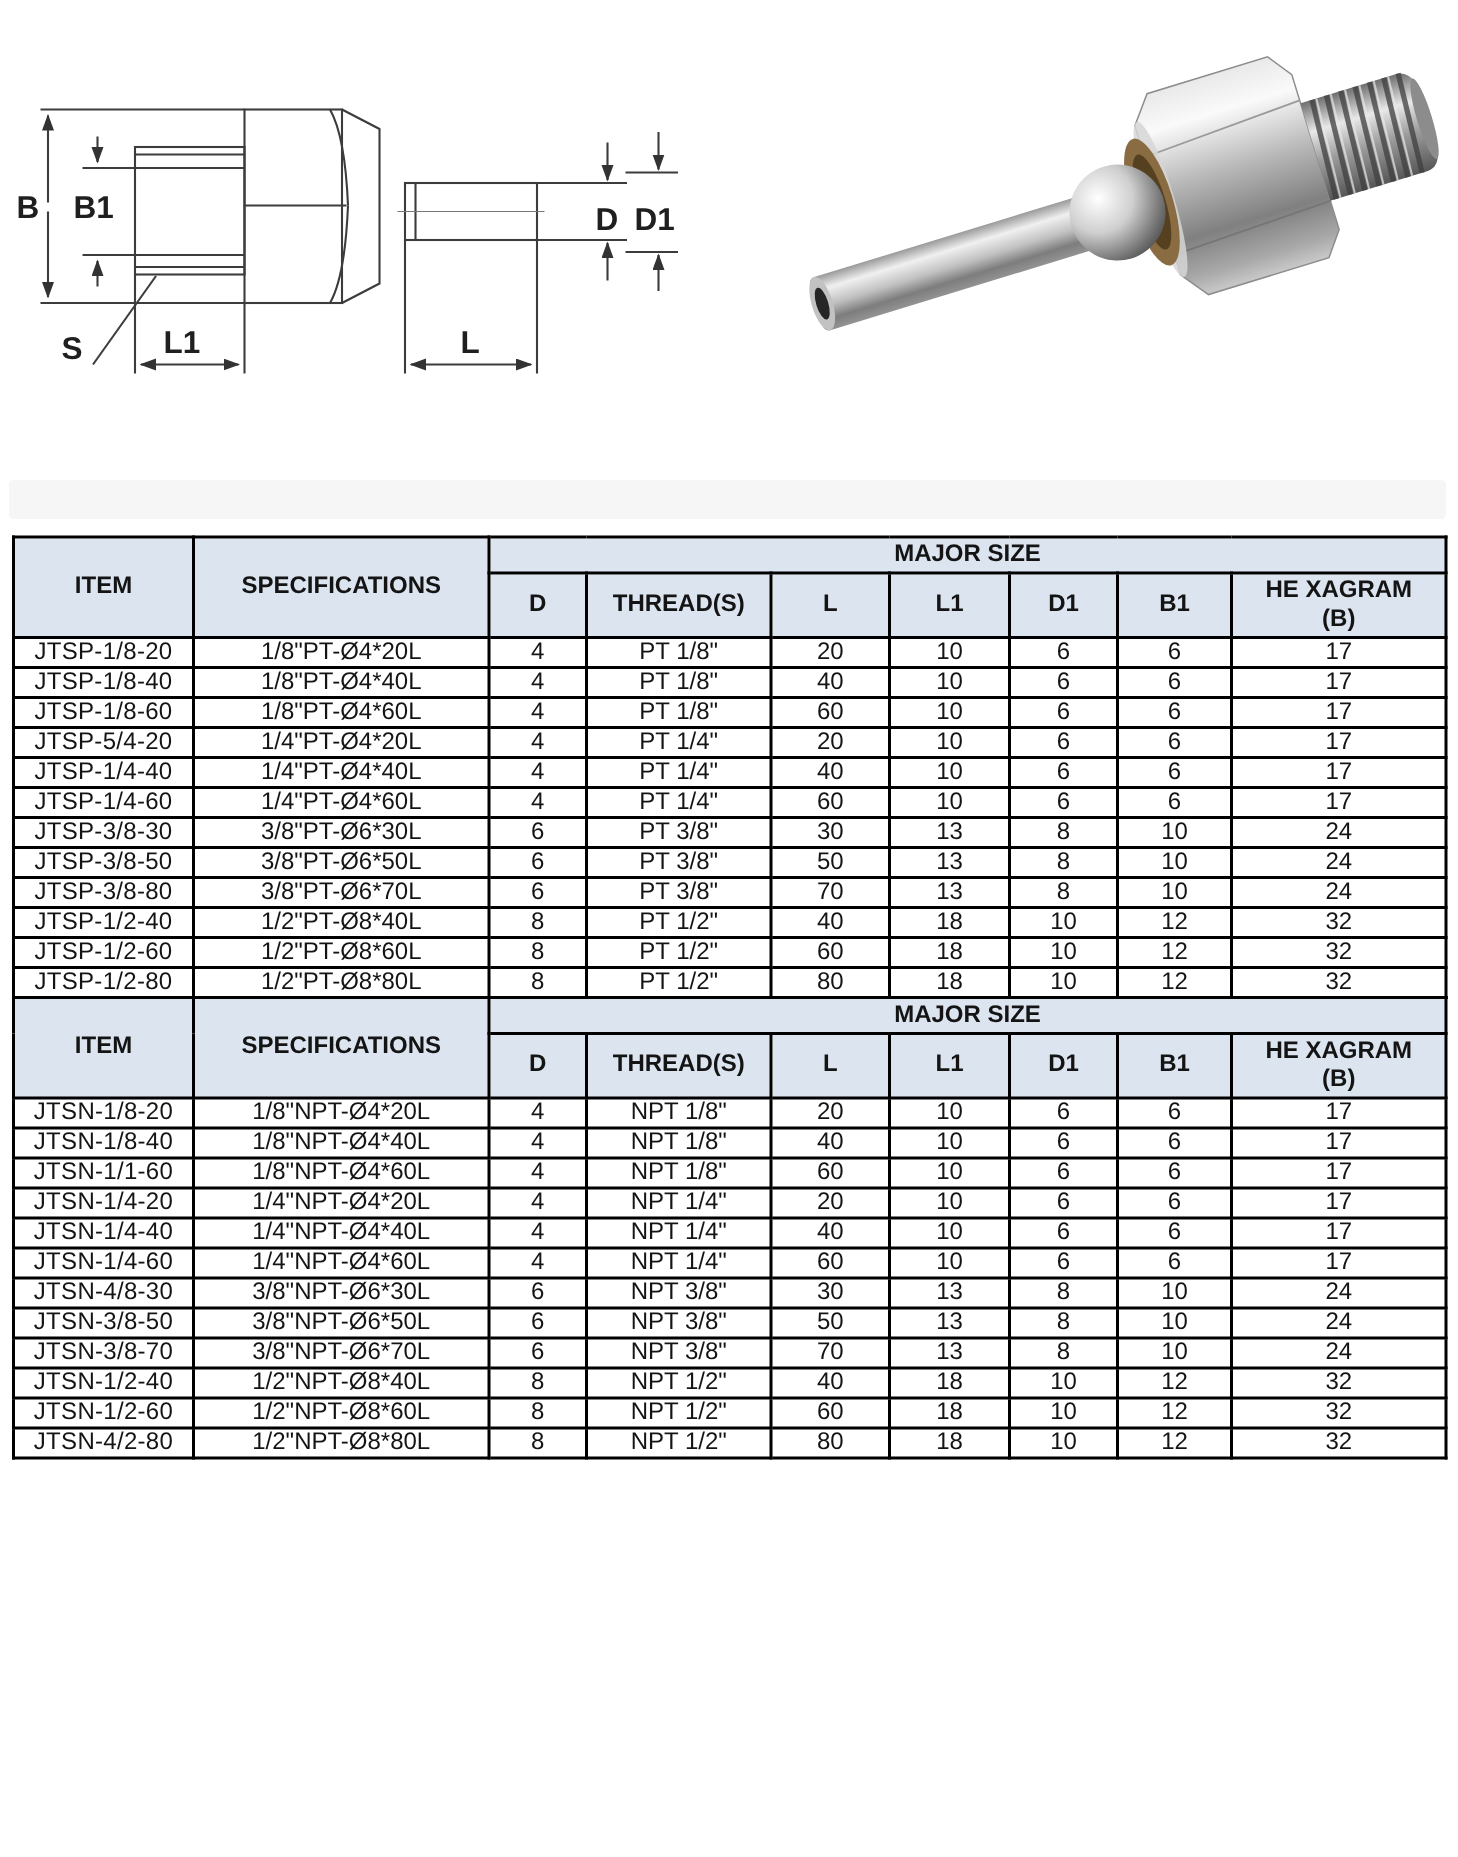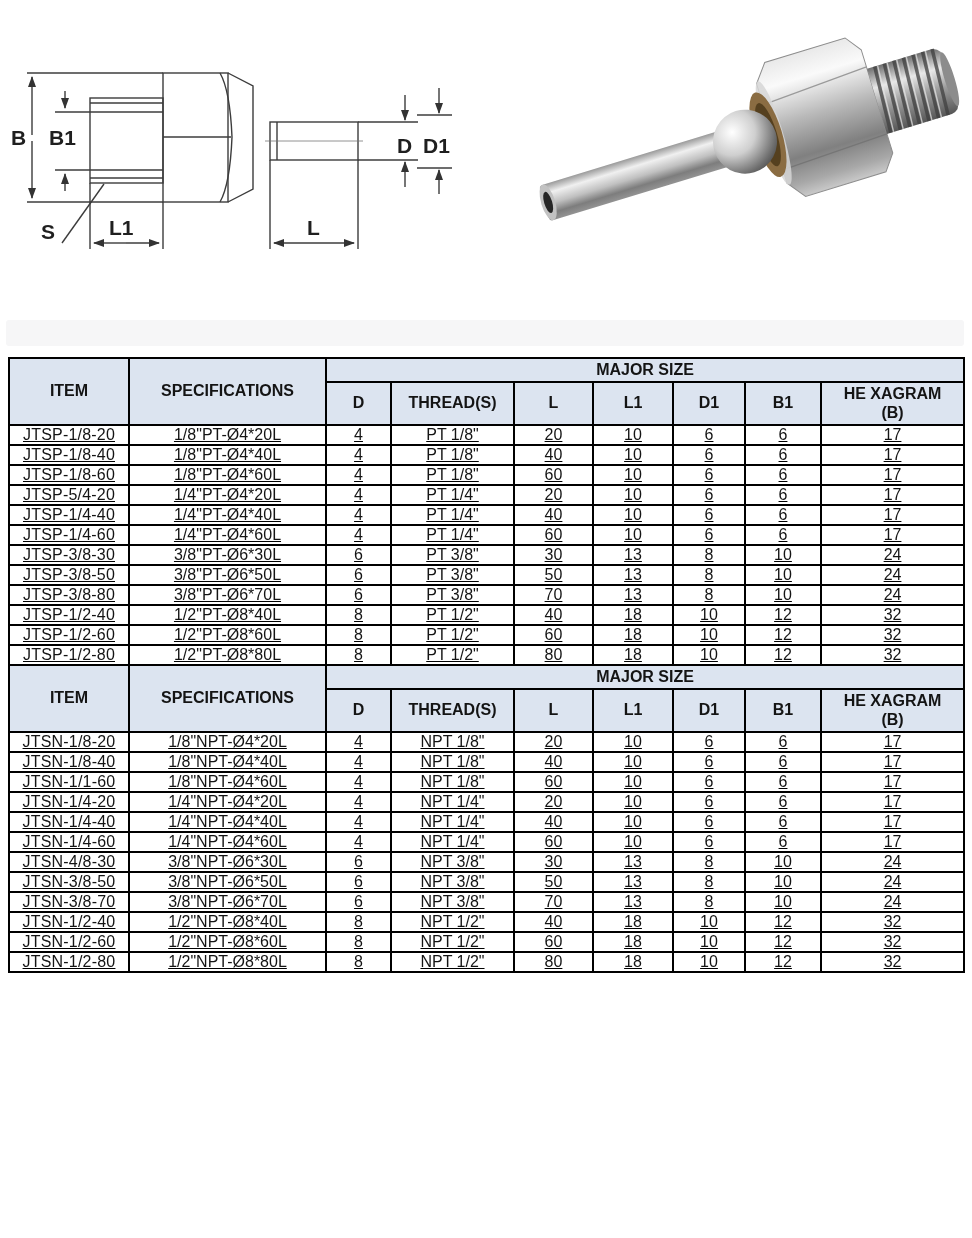--- a/index.html
+++ b/index.html
@@ -15,21 +15,21 @@
 
   
   .tables{position:absolute;left:8px;top:357px;width:957px;}
   table.spec{border-collapse:collapse;table-layout:fixed;width:957px;}
   #t2{margin-top:-2px;}
   table.spec th,table.spec td{border:2px solid #000;text-align:center;vertical-align:middle;
       padding:0;font-size:16px;color:#141414;overflow:hidden;}
   table.spec thead th{background:#dce4f0;font-weight:bold;white-space:pre-line;line-height:1.15;}
   tr.hrow1 th{height:22px;margin-top:44px;}
   tr.hrow2 th{height:41px;}
-  table.spec tbody tr{height:16px;text-decoration:underline;}
+  table.spec tbody tr{height:16px;}
   td.dim{color:#8a8a8a;}
   .c-item{letter-spacing:.2px;}
 </style>
 </head>
 <body>
 
 <div class="page">
 
   <svg class="drawing" width="490" height="250" viewBox="0 0 490 250">
     <defs>
@@ -478,21 +478,21 @@
             <td>1/2"NPT-Ø8*60L</td>
             <td>8</td>
             <td>NPT 1/2"</td>
             <td>60</td>
             <td>18</td>
             <td>10</td>
             <td>12</td>
             <td>32</td>
           </tr>
           <tr>
-            <td class="c-item">JTSN-1/2-80</td>
+            <td class="c-item">JTSN-4/2-80</td>
             <td>1/2"NPT-Ø8*80L</td>
             <td>8</td>
             <td>NPT 1/2"</td>
             <td>80</td>
             <td>18</td>
             <td>10</td>
             <td>12</td>
             <td>32</td>
           </tr>
         </tbody>

